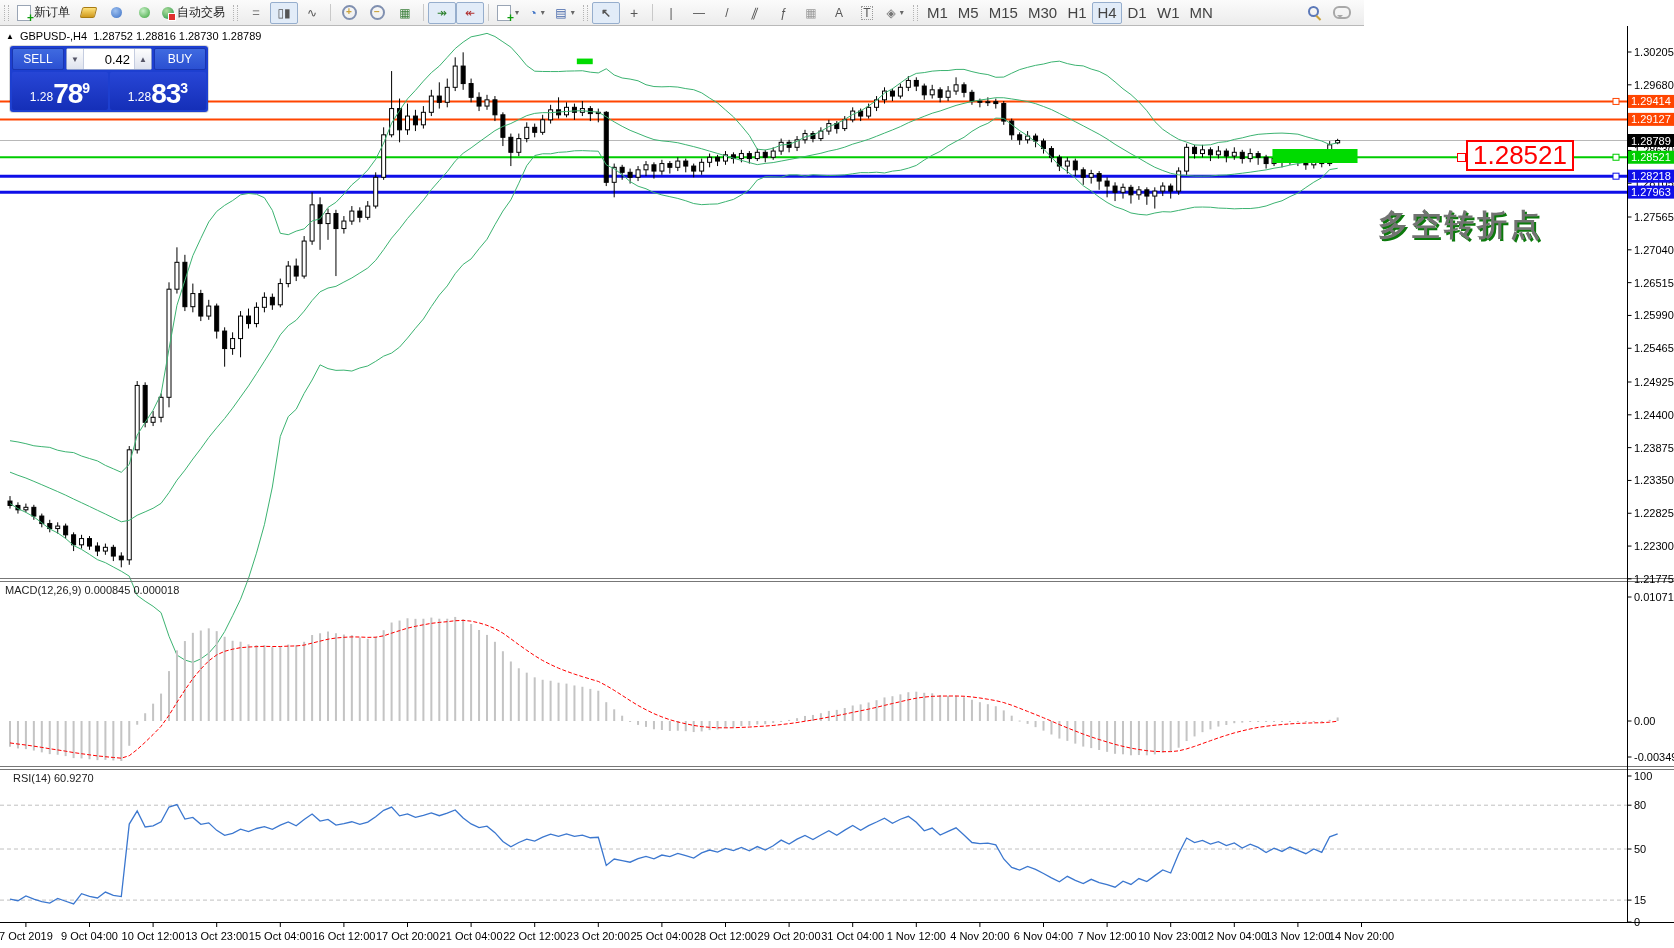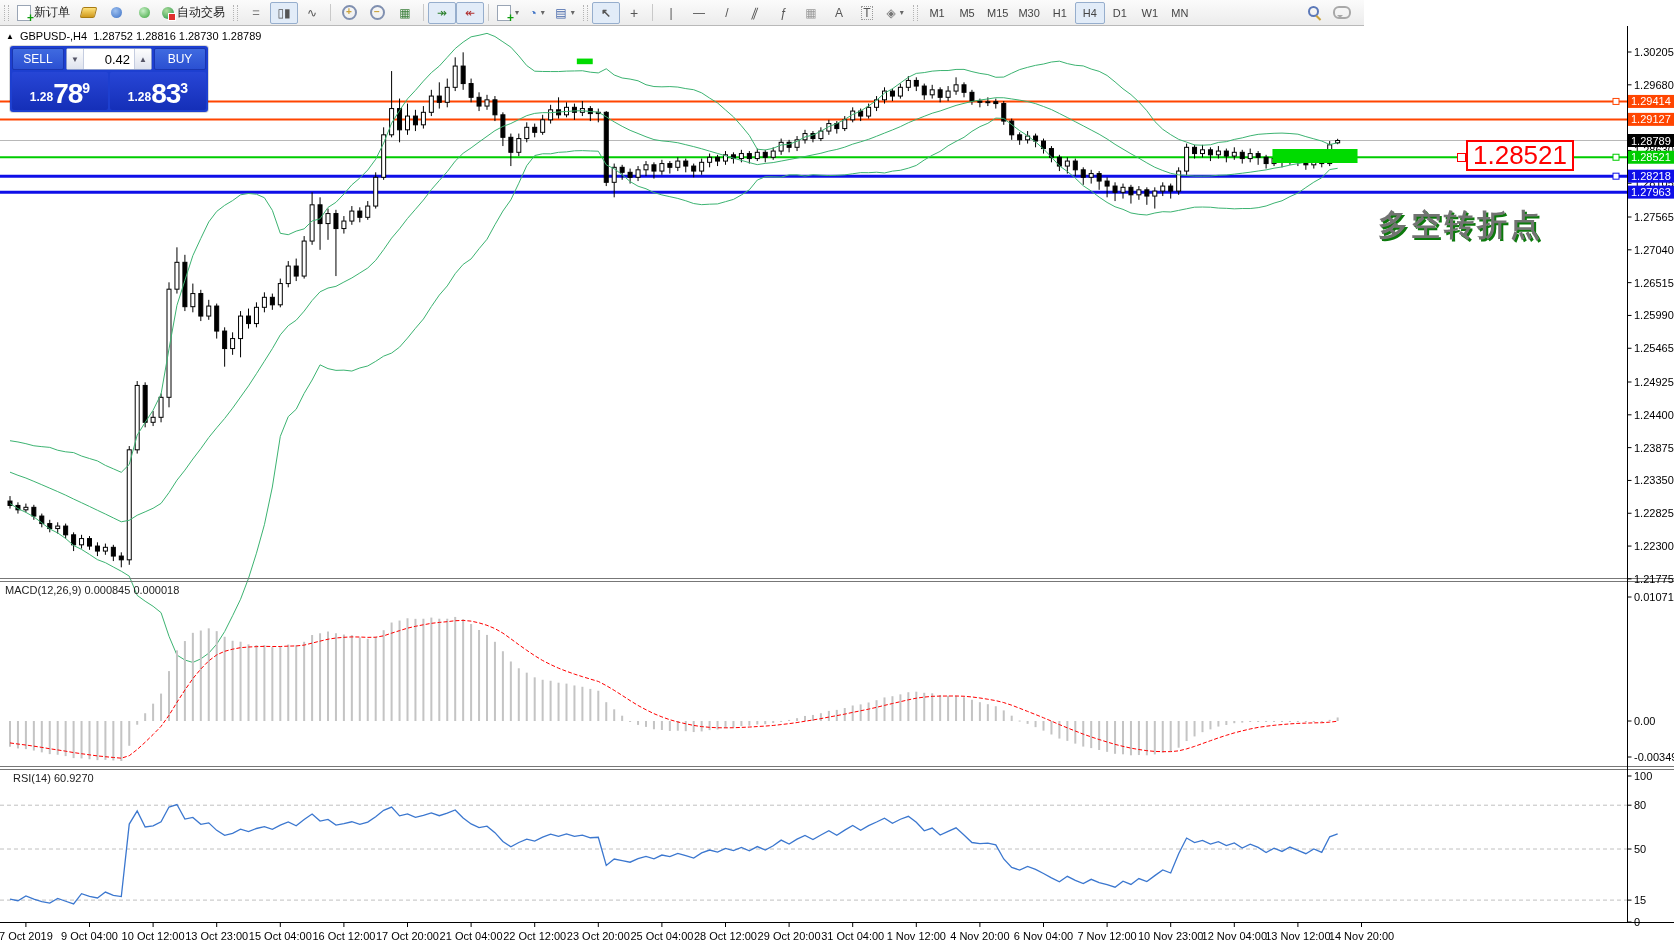--- a/index.html
+++ b/index.html
@@ -24,39 +24,39 @@
   .ic-signal{width:11px;height:11px;border-radius:50%;background:radial-gradient(circle at 38% 35%,#c9f0c9,#37a337);}
   .ic-globe{width:12px;height:12px;border-radius:50%;background:radial-gradient(circle at 38% 32%,#aede9e,#1e8f3e);}
   .ic-globe::after{content:"";position:absolute;right:-2px;bottom:-2px;width:6px;height:6px;background:#e03030;border:1px solid #fff;}
   .ic-zoom{width:11px;height:11px;border:2px solid #8090b0;border-radius:50%;color:#caa23a;font-size:10px;line-height:10px;
            text-align:center;font-weight:bold;}
   .ic-mag{width:13px;height:13px;}
   .ic-mag::before{content:"";position:absolute;left:0;top:0;width:7px;height:7px;border:2px solid #5b78b8;border-radius:50%;}
   .ic-mag::after{content:"";position:absolute;left:9px;top:9px;width:6px;height:2px;background:#caa23a;transform:rotate(45deg);transform-origin:0 0;}
   .ic-chat{width:14px;height:9px;border:2px solid #a8a8a8;border-radius:6px;}
   .ic-chat::after{content:"";position:absolute;left:2px;bottom:-4px;border:3px solid transparent;border-top-color:#a8a8a8;}
-  .tf{font-size:11px;color:#444;padding:0 4px;}
+  .tf{font-size:15px;color:#444;padding:0 4px;}
   .spacer{flex:1;}
   
   .overlay{position:absolute;z-index:20;}
   #symbol-line{left:6px;top:30px;font-size:11px;color:#000;display:flex;gap:6px;align-items:center;}
   #symbol-line .tri{font-size:8px;}
   
   #trade-panel{left:10px;top:46px;width:198px;background:#1d3fd0;border-radius:3px;padding:2px;box-sizing:border-box;
                box-shadow:0 0 0 1px rgba(0,0,0,.15);} 
   .tp-row1{display:flex;height:22px;gap:2px;}
   .tp-btn{flex:0 0 52px;background:linear-gradient(#3f6ae0,#2b50d2);color:#fff;border:1px solid #1a36b0;border-radius:2px;
           font-size:12px;display:flex;align-items:center;justify-content:center;}
   .tp-vol{flex:1;display:flex;background:#fff;border:1px solid #8899cc;border-radius:2px;overflow:hidden;}
   .tp-spin{width:16px;background:linear-gradient(#fdfdfd,#dfe3ee);color:#556;font-size:8px;display:flex;align-items:center;justify-content:center;border-right:1px solid #c5cde0;}
   .tp-spin.r{border-right:none;border-left:1px solid #c5cde0;}
   .tp-volval{flex:1;display:flex;align-items:center;justify-content:flex-end;padding-right:4px;font-size:13px;color:#000;}
   .tp-row2{display:flex;gap:2px;margin-top:2px;height:38px;}
   .tp-price{flex:1;background:linear-gradient(#2746d6,#152fb8);border-radius:2px;color:#fff;display:flex;align-items:flex-end;justify-content:center;padding-bottom:2px;}
-  .tp-price .pfx{font-size:12px;font-weight:bold;margin-bottom:4px;}
+  .tp-price .pfx{font-size:12px;font-weight:normal;margin-bottom:4px;}
   .tp-price .big{font-size:28px;font-weight:bold;line-height:28px;letter-spacing:-1px;}
   .tp-price .sup{font-size:14px;font-weight:bold;margin-bottom:12px;}
   
   #macd-label{left:5px;top:584px;font-size:11px;color:#222;}
   #rsi-label{left:13px;top:772px;font-size:11px;color:#222;}
   
   #turn-label{left:1378px;top:205px;font-size:30px;font-weight:bold;color:#737373;letter-spacing:3px;
               text-shadow:2px 2px 0 #0c7a0c;}
   #big-price-label{left:1466px;top:140px;border:2px solid #ff0000;color:#ff0000;background:#fff;
                    font-size:26px;line-height:27px;padding:0 5px;}

